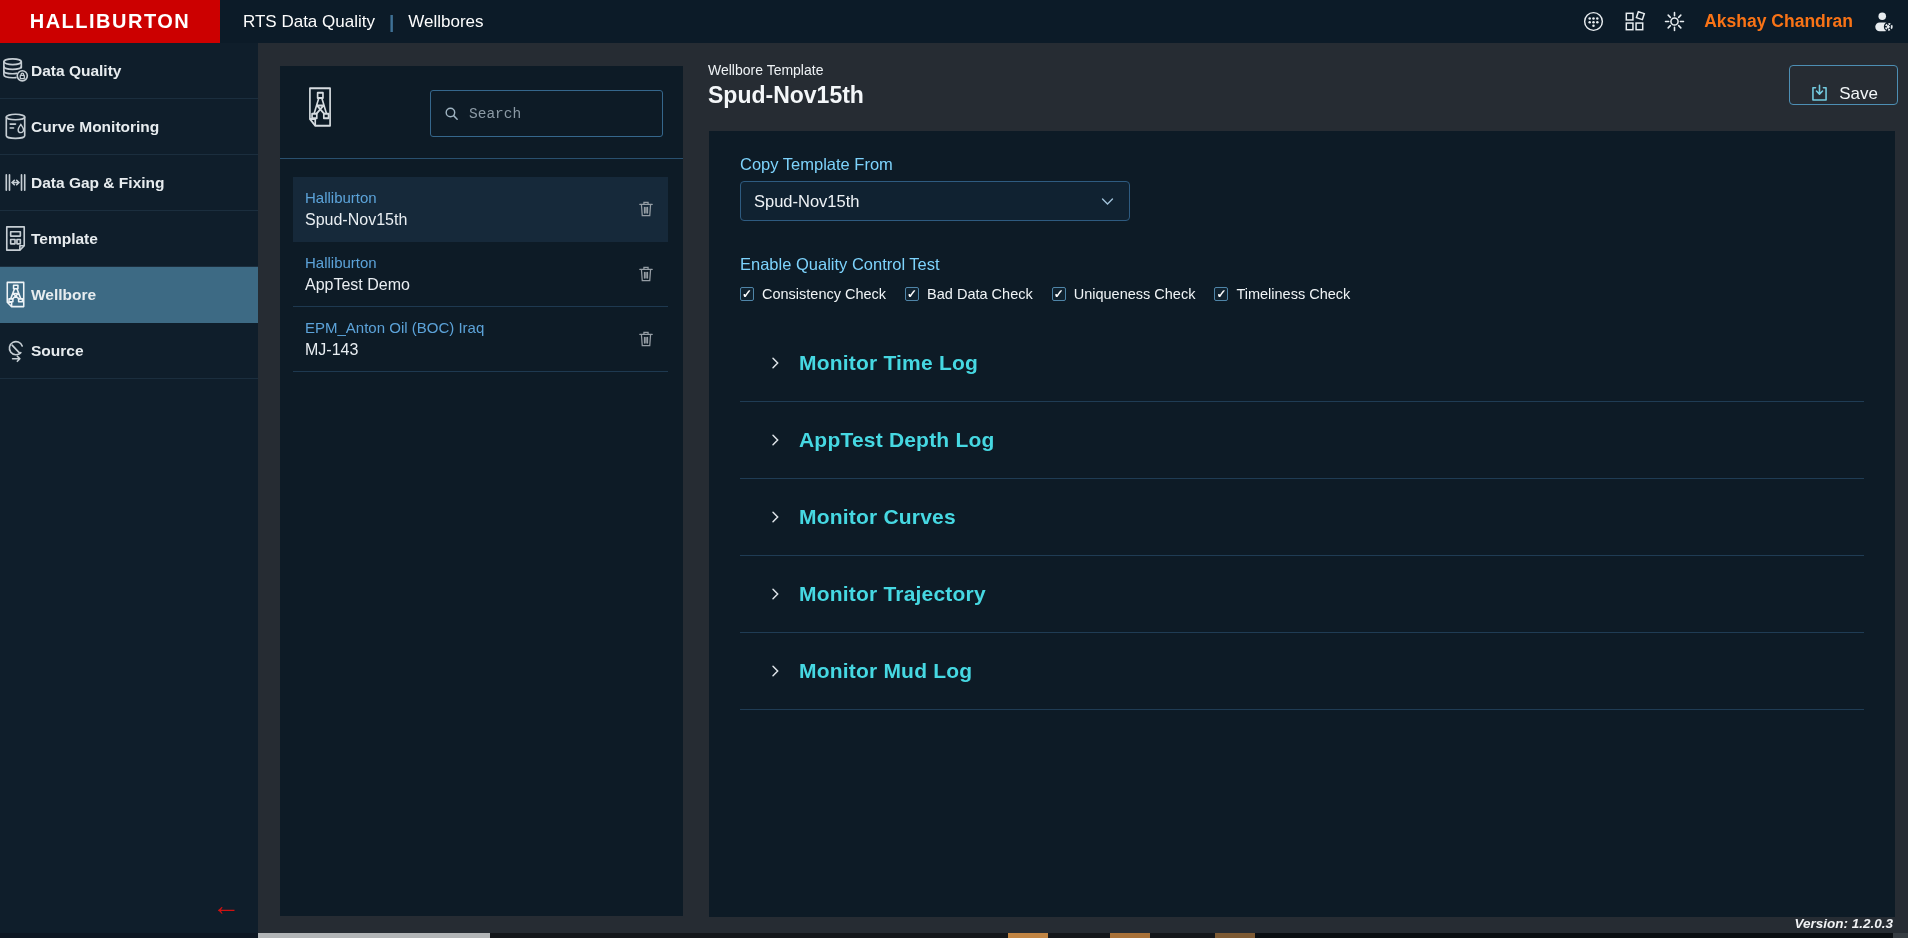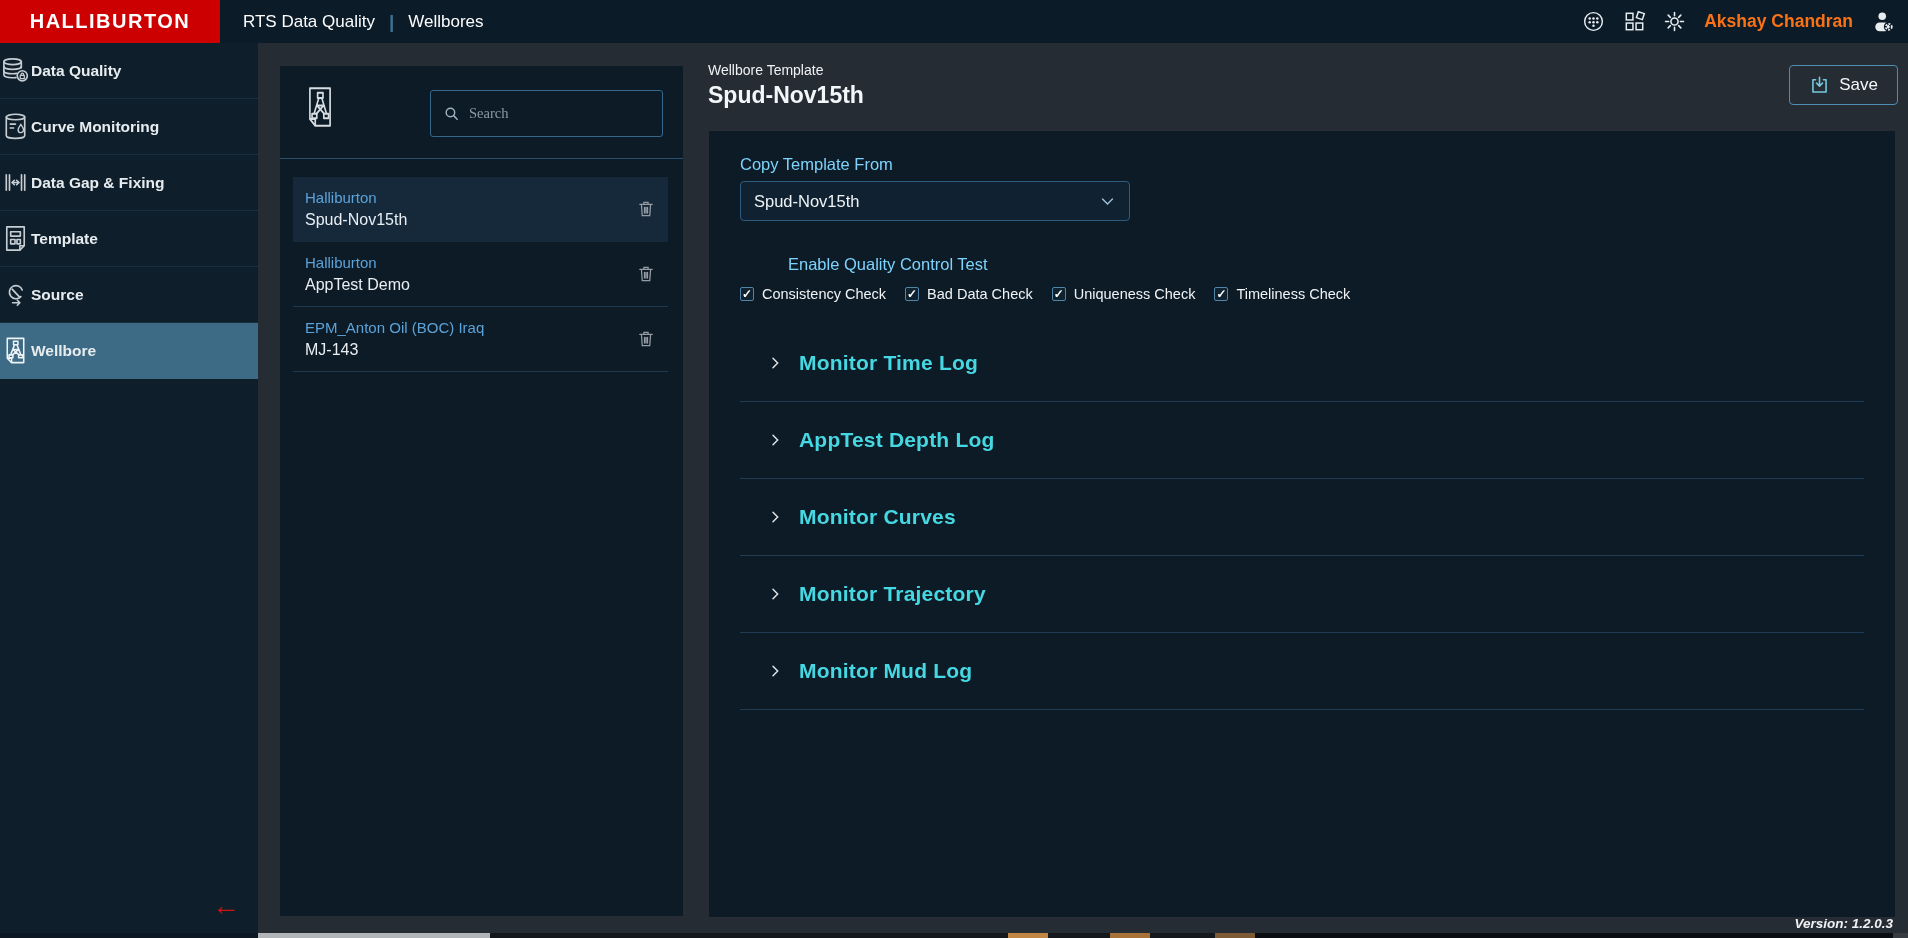--- a/index.html
+++ b/index.html
@@ -57,21 +57,21 @@
     height:93px; border-bottom:1px solid #29506e; position:relative;
   }
   .doc-icon-big { position:absolute; left:21px; top:17px; }
   .search-box {
     position:absolute; left:150px; top:24px; width:233px; height:47px;
     border:1px solid #35678c; border-radius:3px;
     display:flex; align-items:center; padding:0 12px; gap:9px; background:#0d1b26;
   }
   .search-box input {
     background:transparent; border:none; outline:none; color:#dfe6ea;
-    font-size:14.5px; width:160px; font-family:Liberation Serif, serif;
+    font-size:14.5px; width:160px; font-family:Liberation Mono, monospace;
   }
   .search-box input::placeholder { color:#8b9aa5; opacity:1; }
   .list-items { padding:18px 15px 0 13px; }
   .wb-item {
     position:relative; height:65px; padding:11px 40px 0 12px; cursor:pointer;
   }
   .wb-item .org { font-size:15px; color:#5ca3d9; line-height:19px;
     white-space:nowrap; overflow:hidden; }
   .wb-item .nm  { font-size:16px; color:#e9eef2; line-height:22px; margin-top:2px; }
   .wb-item.selected { background:#16293a; }
@@ -80,36 +80,36 @@
     position:absolute; right:12px; top:20px; background:none; border:none;
     cursor:pointer; padding:0;
   }
 
   
   .main-head-label { position:absolute; left:708px; top:62px; font-size:14px; color:#eef2f5; }
   .main-title { position:absolute; left:708px; top:82px; font-size:23px; font-weight:bold; color:#f4f7f9; }
   .save-btn {
     position:absolute; left:1789px; top:65px; width:109px; height:40px;
     border:1px solid #4d8fb4; border-radius:4px; background:transparent;
-    display:flex; align-items:center; justify-content:center; gap:9px;
+    display:flex; align-items:flex-end; justify-content:center; gap:9px;
     color:#f2f6f8; font-size:17px; cursor:pointer; font-family:"Liberation Sans", sans-serif;
   }
   .card {
     position:absolute; left:709px; top:131px; width:1186px; height:786px;
     background:#0d1b26; padding:24px 31px 0 31px;
   }
   .blue-label { font-size:16.5px; color:#7dd3fc; line-height:19px; }
   .dropdown {
     margin-top:7px; width:390px; height:40px; background:#102231;
     border:1px solid #2e5b80; border-radius:4px;
     display:flex; align-items:center; justify-content:space-between;
     padding:0 13px; cursor:pointer;
   }
   .dropdown .val { font-size:16.5px; color:#eff3f6; }
-  .qc-label { margin-top:34px;margin-left:48px; }
+  .qc-label { margin-top:34px; }
   .check-row { margin-top:12px; display:flex; align-items:center; gap:19px; }
   .check-group { display:flex; align-items:center; gap:8px; cursor:pointer; }
   .cb {
     width:14px; height:14px; border:1px solid #4f85a8; border-radius:2px;
     background:#10222f; position:relative; flex:0 0 auto;
   }
   .cb.checked::after {
     content:"\2713"; position:absolute; left:1px; top:-1px;
     color:#ffffff; font-size:12px; font-weight:bold;
   }
@@ -226,39 +226,39 @@
     <svg width="31" height="31" viewBox="0 0 32 32" fill="none" stroke="#c6ced4" stroke-width="1.7" stroke-linejoin="round">
       <path d="M7 4h18v19.5L20.5 28H7z"></path>
       <path d="M20.5 28v-4.5H25"></path>
       <rect x="11" y="9" width="10" height="4.5"></rect>
       <rect x="11" y="17" width="4.5" height="4.5"></rect>
       <rect x="17.5" y="17" width="3.5" height="4.5"></rect>
     </svg>
     <span class="lbl">Template</span>
   </div>
 
-  <div class="side-item">
-    <svg width="31" height="31" viewBox="0 0 32 32" fill="none" stroke="#c6ced4" stroke-width="1.7" stroke-linecap="round">
-      <path d="M21.5 18.2a6.8 6.8 0 1 1 1.4-6.9"></path>
-      <path d="M12.5 10.5l8 8.5"></path>
-      <path d="M13 24.5h7.5M20.5 24.5l-2.6-2.6M20.5 24.5l-2.6 2.6"></path>
-    </svg>
-    <span class="lbl">Source</span>
-  </div>
-
   <div class="side-item active">
     <svg width="31" height="31" viewBox="0 0 32 32" fill="none" stroke="#eef3f6" stroke-width="1.6" stroke-linejoin="round">
       <path d="M7.5 3.5h17v25H12l-4.5-4.5z"></path>
       <path d="M12 28.5V24H7.5"></path>
       <rect x="14" y="6.5" width="4.5" height="3.5"></rect>
       <path d="M15 10 11 20.5M17.5 10l4 10.5M12.8 15h7M13.5 15l6 5.5M19 15l-6 5.5"></path>
       <rect x="9.3" y="20.5" width="4" height="3"></rect>
       <rect x="19.2" y="20.5" width="4" height="3"></rect>
     </svg>
     <span class="lbl">Wellbore</span>
+  </div>
+
+  <div class="side-item">
+    <svg width="31" height="31" viewBox="0 0 32 32" fill="none" stroke="#c6ced4" stroke-width="1.7" stroke-linecap="round">
+      <path d="M21.5 18.2a6.8 6.8 0 1 1 1.4-6.9"></path>
+      <path d="M12.5 10.5l8 8.5"></path>
+      <path d="M13 24.5h7.5M20.5 24.5l-2.6-2.6M20.5 24.5l-2.6 2.6"></path>
+    </svg>
+    <span class="lbl">Source</span>
   </div>
 
   <button class="back-arrow"></button>
 </div>
 
 <div class="list-panel">
   <div class="list-head">
     <svg class="doc-icon-big" width="38" height="48" viewBox="0 0 32 32" preserveAspectRatio="none" fill="none" stroke="#d7dde1" stroke-width="1.4" stroke-linejoin="round">
       <path d="M7.5 3.5h17v25H12l-4.5-4.5z"></path>
       <path d="M12 28.5V24H7.5"></path>

